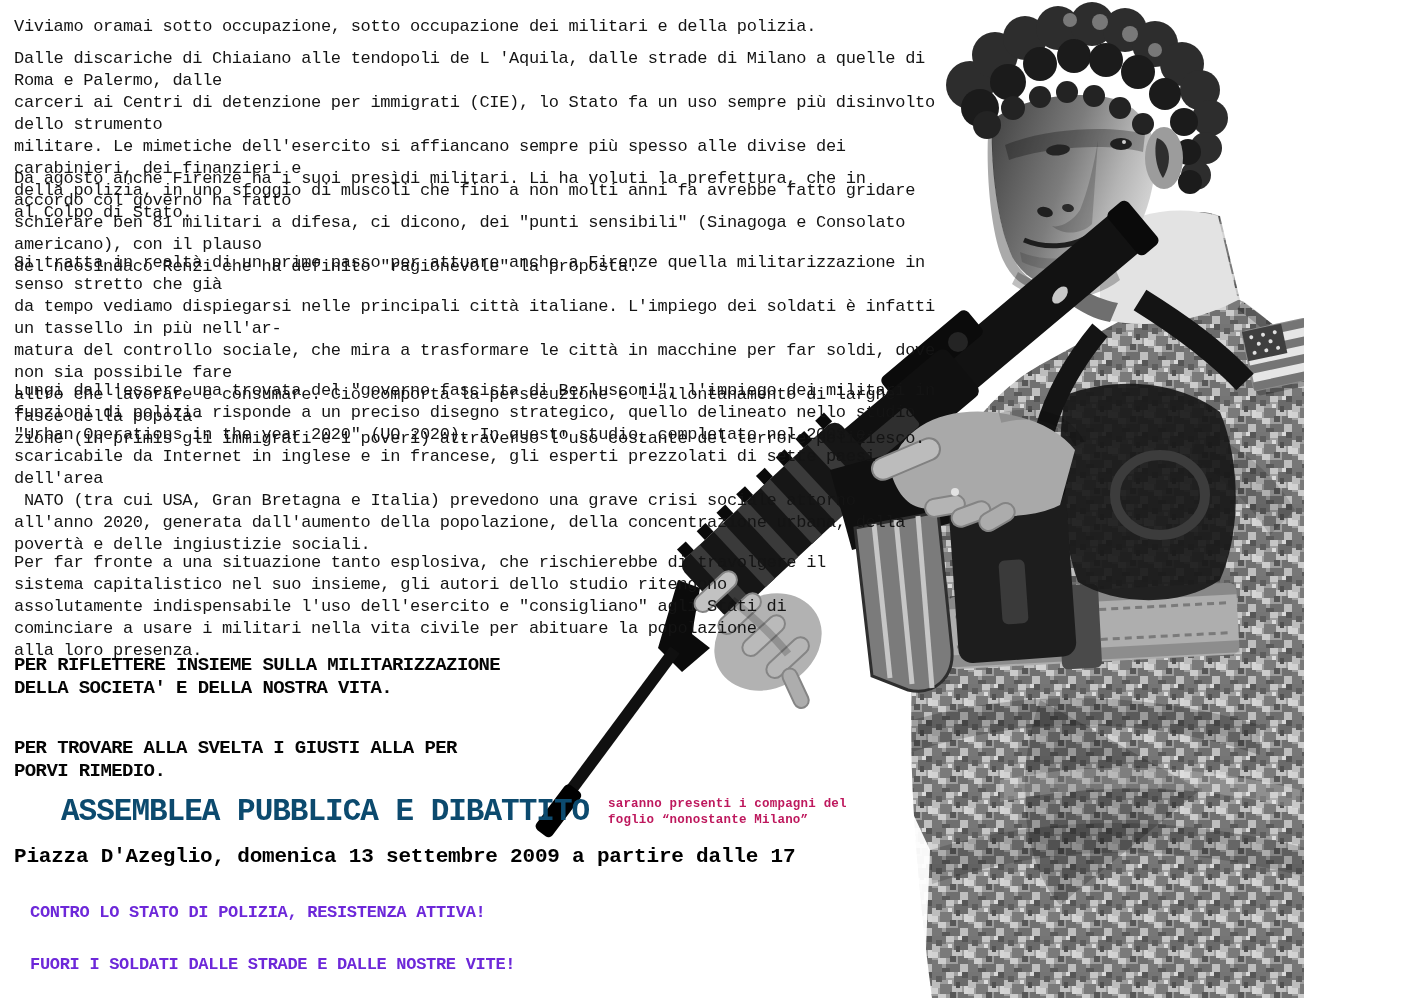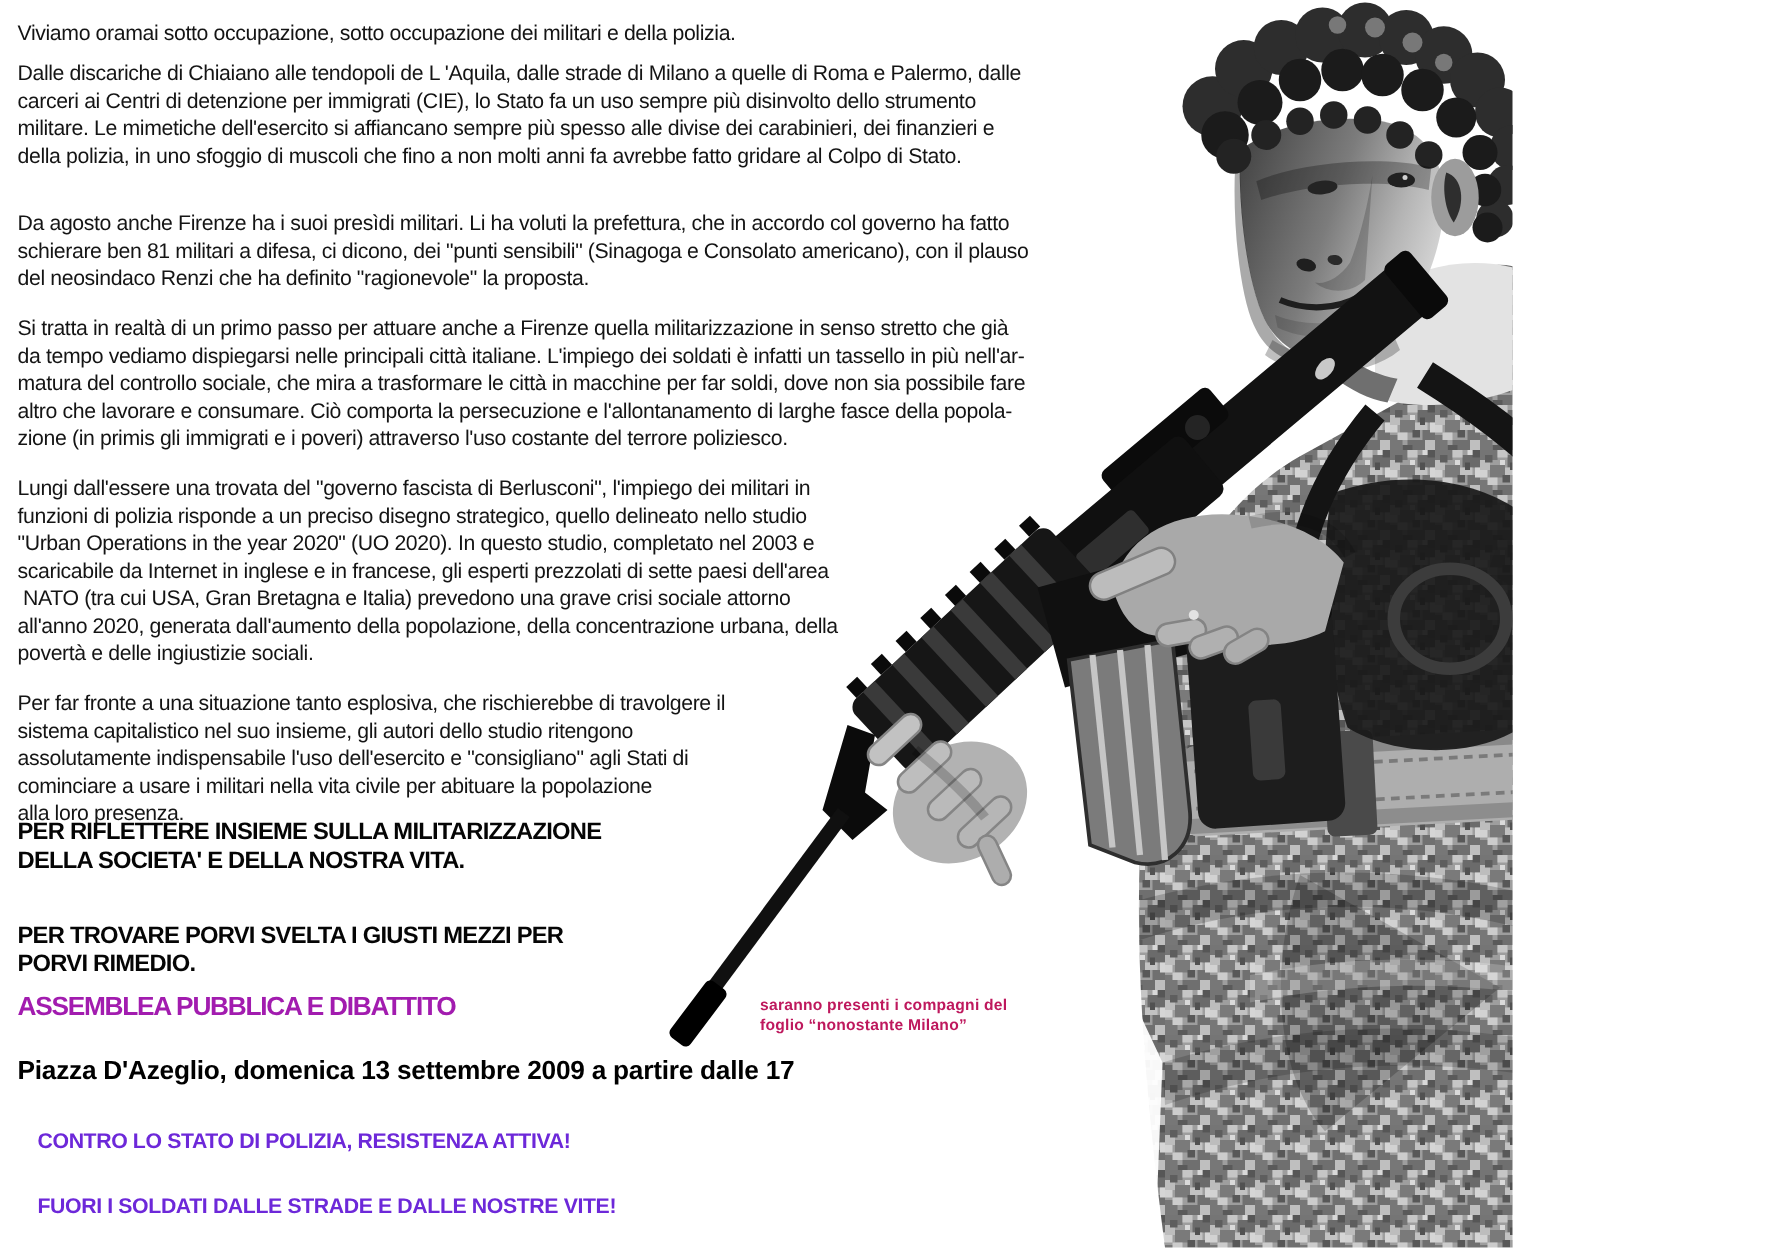--- a/index.html
+++ b/index.html
@@ -1,21 +1,21 @@
 <!DOCTYPE html>
 <html><head>
 <meta charset="utf-8">
 <style>
   html,body{margin:0;padding:0;background:#ffffff;}
-  .page{position:relative;width:1210px;height:1000px;background:#ffffff;overflow:hidden;
-        font-family:Liberation Sans, sans-serif;color:#111;}
+  .page{position:relative;width:1304px;height:1000px;background:#ffffff;overflow:hidden;
+        font-family:Liberation Mono, monospace;color:#111;}
   .abs{position:absolute;}
   .body-par{font-size:17px;line-height:22px;letter-spacing:-0.3px;white-space:pre-wrap;width:930px;color:#141414;}
   .callout{font-weight:bold;font-size:19px;line-height:23px;letter-spacing:-0.6px;white-space:pre-wrap;color:#050505;}
-  .event-title{font-weight:bold;font-size:21px;letter-spacing:-1px;color:#a21caf;}
+  .event-title{font-weight:bold;font-size:31px;letter-spacing:-1px;color:#0c4a6e;margin-left:47px;}
   .event-note{font-weight:bold;font-size:12.5px;line-height:16px;letter-spacing:0.2px;white-space:pre-wrap;color:#be185d;}
   .event-when{font-weight:bold;font-size:21px;letter-spacing:-0.2px;color:#000;}
   .slogan{font-weight:bold;font-size:17px;letter-spacing:-0.3px;color:#6d28d9;}
   .vert{transform-origin:0 0;transform:rotate(-90deg);font-weight:bold;white-space:nowrap;color:#0a0a0a;}
   .vert-top{font-size:17px;letter-spacing:0.5px;}
   .vert-bottom{font-size:22px;letter-spacing:0.5px;}
   svg{display:block;}
 </style>
 </head>
 <body>
@@ -253,21 +253,21 @@
 all'anno 2020, generata dall'aumento della popolazione, della concentrazione urbana, della
 povertà e delle ingiustizie sociali.</div>
   <div class="abs body-par" style="left:14px;top:552px;">Per far fronte a una situazione tanto esplosiva, che rischierebbe di travolgere il
 sistema capitalistico nel suo insieme, gli autori dello studio ritengono
 assolutamente indispensabile l'uso dell'esercito e "consigliano" agli Stati di
 cominciare a usare i militari nella vita civile per abituare la popolazione
 alla loro presenza.</div>
 
   <div class="abs callout" style="left:14px;top:654px;">PER RIFLETTERE INSIEME SULLA MILITARIZZAZIONE
 DELLA SOCIETA' E DELLA NOSTRA VITA.</div>
-  <div class="abs callout" style="left:14px;top:737px;">PER TROVARE PORVI SVELTA I GIUSTI MEZZI PER
+  <div class="abs callout" style="left:14px;top:737px;">PER TROVARE ALLA SVELTA I GIUSTI ALLA PER
 PORVI RIMEDIO.</div>
 
   <div class="abs event-title" style="left:14px;top:794px;">ASSEMBLEA PUBBLICA E DIBATTITO</div>
   <div class="abs event-note" style="left:608px;top:796px;">saranno presenti i compagni del
 foglio “nonostante Milano”</div>
   <div class="abs event-when" style="left:14px;top:845px;">Piazza D'Azeglio, domenica 13 settembre 2009 a partire dalle 17</div>
 
   <div class="abs slogan" style="left:30px;top:903px;">CONTRO LO STATO DI POLIZIA, RESISTENZA ATTIVA!</div>
   <div class="abs slogan" style="left:30px;top:955px;">FUORI I SOLDATI DALLE STRADE E DALLE NOSTRE VITE!</div>
 

